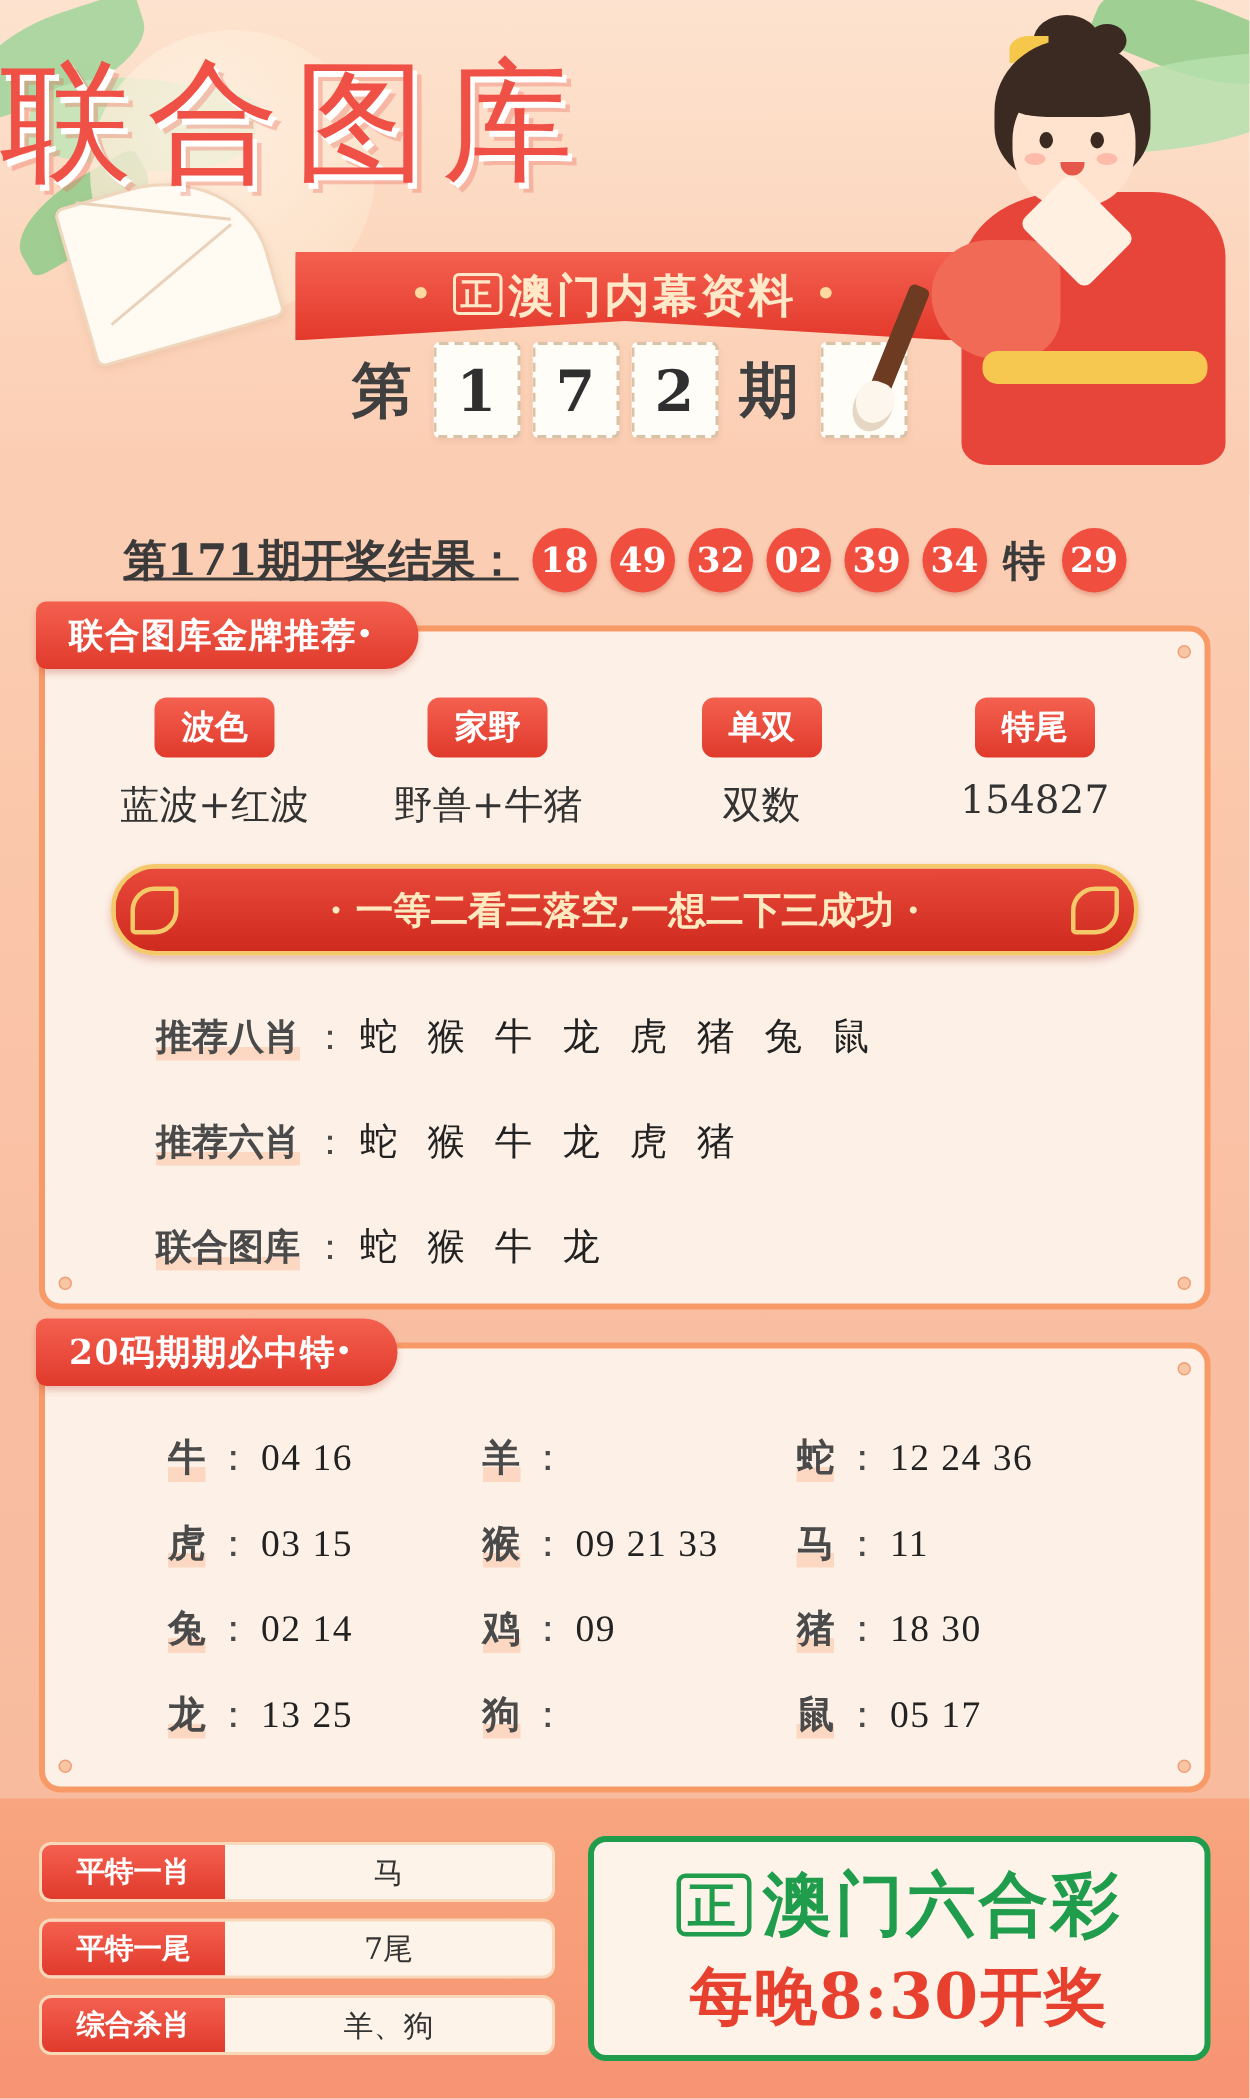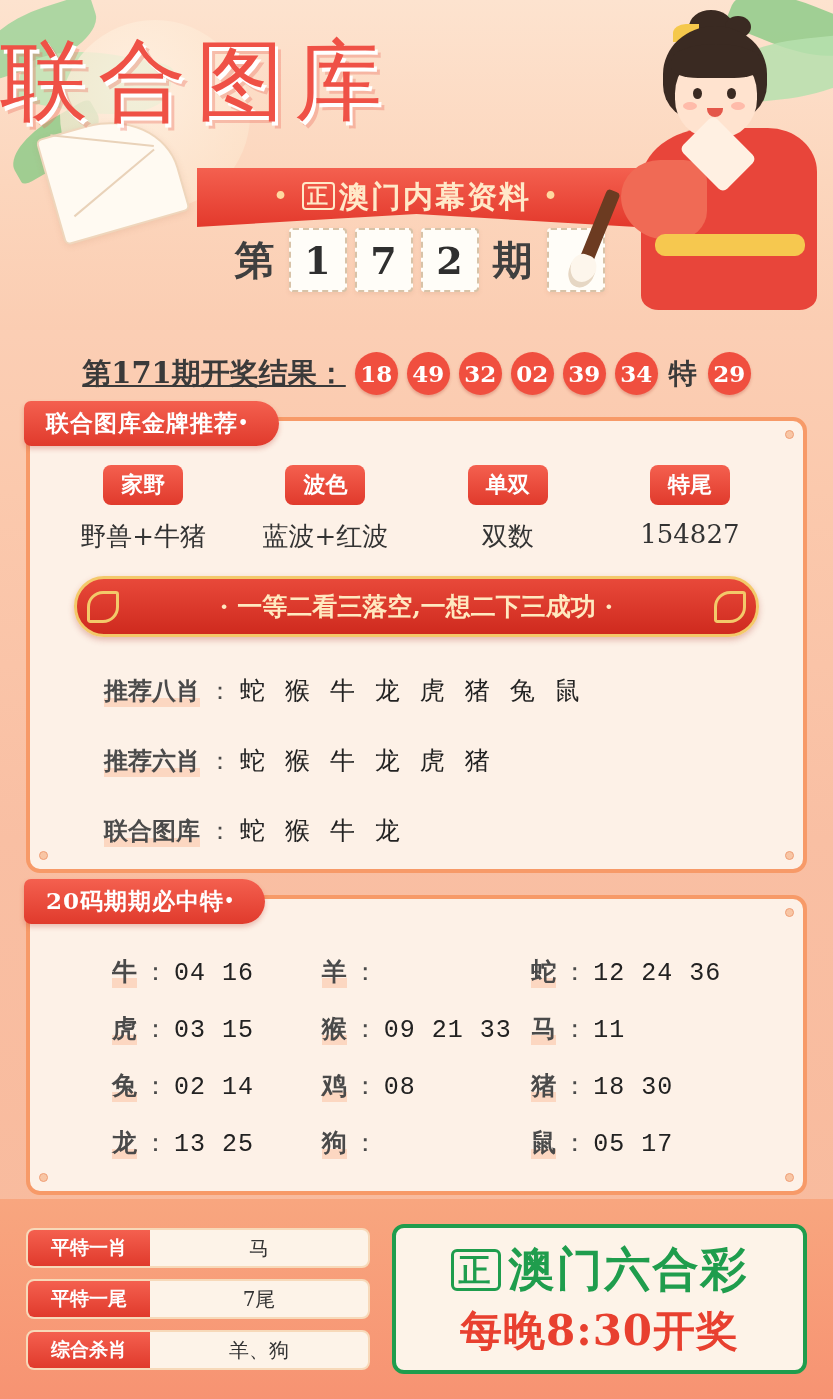--- a/index.html
+++ b/index.html
@@ -238,21 +238,21 @@
     display: grid; grid-template-columns: repeat(3, 1fr);
     row-gap: 24px; margin-top: 18px; padding: 4px 40px 10px 60px;
   }
   .code-cell { display: flex; align-items: baseline; gap: 6px; font-size: 25px;}
   .code-zodiac {
     font-weight: bold; color: #4a4a4a;
     font-family: "DejaVu Serif","Liberation Serif",serif;
     background: linear-gradient(transparent 70%, #fcd7c1 70%);
   }
   .code-colon { color: #4a4a4a; }
-  .code-nums { color: #222; font-family: Liberation Mono, monospace; letter-spacing: 1px;}
+  .code-nums { color: #222; font-family: Liberation Serif, serif; letter-spacing: 1px;}
 
   
   .footer {
     position: absolute; left: 0; right: 0; bottom: 0;
     height: 200px;
     background: linear-gradient(180deg,#f8a67f,#f79372);
     display: flex; align-items: center; padding: 0 26px; gap: 22px; justify-content: center;
   }
   .footer-left { width: 344px; display: flex; flex-direction: column; gap: 11px;}
   .f-row {
@@ -366,26 +366,26 @@
   <span class="screw tr"></span>
   <span class="screw bl"></span>
   <span class="screw br"></span>
 
   <div class="panel-tag">
     <span>联合图库金牌推荐</span><span class="dot">•</span>
   </div>
 
   <div class="tips-grid">
     <div>
+      <span class="tip-head">波色</span>
+      <div class="tip-val">蓝波+红波</div>
+    </div>
+    <div>
       <span class="tip-head">家野</span>
       <div class="tip-val">野兽+牛猪</div>
-    </div>
-    <div>
-      <span class="tip-head">波色</span>
-      <div class="tip-val">蓝波+红波</div>
     </div>
     <div>
       <span class="tip-head">单双</span>
       <div class="tip-val">双数</div>
     </div>
     <div>
       <span class="tip-head">特尾</span>
       <div class="tip-val">154827</div>
     </div>
   </div>
@@ -457,21 +457,21 @@
     </div>
 
     <div class="code-cell">
       <span class="code-zodiac">兔</span>
       <span class="code-colon">：</span>
       <span class="code-nums">02 14</span>
     </div>
     <div class="code-cell">
       <span class="code-zodiac">鸡</span>
       <span class="code-colon">：</span>
-      <span class="code-nums">08</span>
+      <span class="code-nums">09</span>
     </div>
     <div class="code-cell">
       <span class="code-zodiac">猪</span>
       <span class="code-colon">：</span>
       <span class="code-nums">18 30</span>
     </div>
 
     <div class="code-cell">
       <span class="code-zodiac">龙</span>
       <span class="code-colon">：</span>

